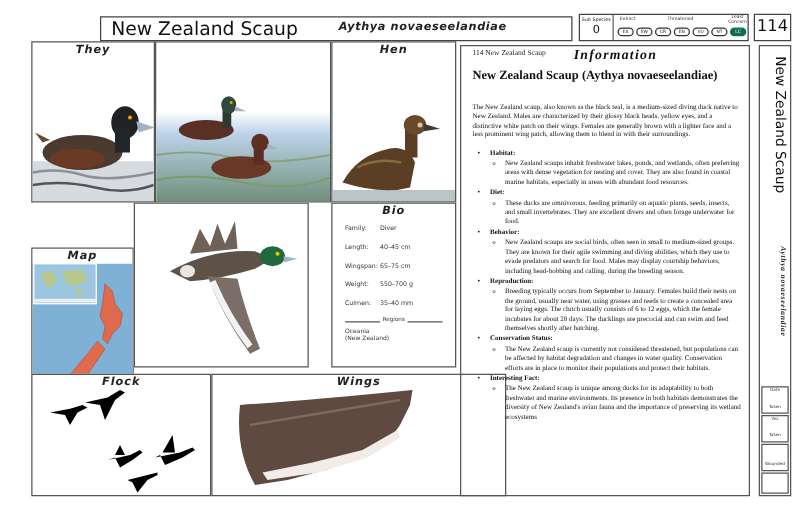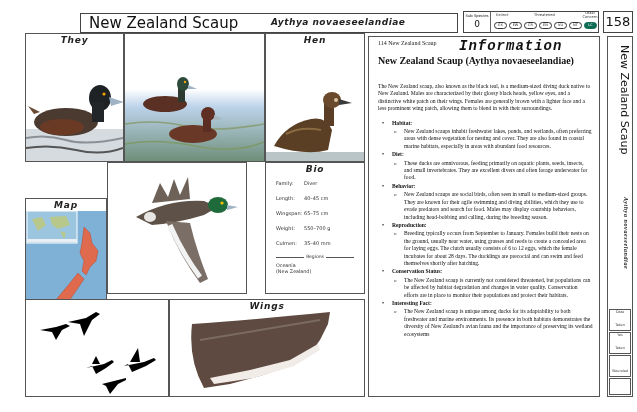--- a/index.html
+++ b/index.html
@@ -14,21 +14,21 @@
   .sub-species .lbl { font-family: "DejaVu Sans", sans-serif; font-size: 3.8px; display: block; margin-top: 1px; }
   .sub-species .val { font-family: "DejaVu Sans", sans-serif; font-size: 9px; display: block; line-height: 12px; }
   .status-labels { position: absolute; left: 30px; top: 1px; width: 104px; height: 7px; font-family: "DejaVu Sans", sans-serif; font-size: 3.6px; color: #333; }
   .status-row { position: absolute; left: 30px; top: 10px; display: flex; gap: 2px; }
   .pill { width: 13px; height: 7px; border-radius: 4px; border: 0.8px solid #333; font-family: "DejaVu Sans", sans-serif; font-size: 3.5px; line-height: 5.5px; text-align: center; color: #222; background: #fff; }
   .pill.active { background: #0e6b54; color: #fff; border-color: #0e6b54; }
   .page-num-box { left: 603px; top: 11px; width: 30px; height: 22px; border: 1px solid #444; text-align: center; font-family: "DejaVu Sans", sans-serif; font-size: 13px; line-height: 20px; }
   .panel-title { position: absolute; left: 0; right: 0; top: 1px; text-align: center; font-family: "DejaVu Sans", sans-serif; font-style: italic; font-weight: bold; font-size: 9px; letter-spacing: 0.8px; color: #222; }
   .info-scroll { position: absolute; left: 368px; top: 36px; width: 232px; height: 361px; border: 1.5px solid #555; overflow: hidden; }
   .info-head { position: absolute; left: 9px; top: 3px; font-size: 6px; color: #222; }
-  .info-title { position: absolute; left: 90px; top: 1px; font-family: Liberation Mono, monospace; font-style: italic; font-weight: bold; font-size: 14px; letter-spacing: 1px; }
+  .info-title { position: absolute; left: 90px; top: 1px; font-family: Liberation Serif, serif; font-style: italic; font-weight: bold; font-size: 11px; letter-spacing: 1px; }
   .info-h1 { position: absolute; left: 9px; top: 18px; font-weight: bold; font-size: 10px; }
   .info-body { position: absolute; left: 9px; top: 46px; width: 215px; font-size: 5.6px; line-height: 7.4px; }
   .info-body p { margin-bottom: 7px; }
   .info-body ul { list-style: none; }
   .info-body li.sec { position: relative; padding-left: 14px; margin-top: 1px; }
   .info-body li.sec::before { content: "\2022"; position: absolute; left: 4px; top: 0; font-size: 6px; }
   .sec-title { font-weight: bold; }
   .sec-text { position: relative; padding-left: 12px; margin-top: 1px; }
   .sec-text::before { content: "o"; position: absolute; left: 2px; top: 0; font-size: 5px; }
   .side-strip { position: absolute; left: 607px; top: 36px; width: 26px; height: 361px; border: 1.5px solid #555; }
@@ -64,21 +64,21 @@
     <span class="pill">EX</span>
     <span class="pill">EW</span>
     <span class="pill">CR</span>
     <span class="pill">EN</span>
     <span class="pill">VU</span>
     <span class="pill">NT</span>
     <span class="pill active">LC</span>
   </div>
 </div>
 
-<div class="box page-num-box">158</div>
+<div class="box page-num-box">114</div>
 
 <div class="box" style="left:25px;top:33px;width:99px;height:129px;">
   <span class="panel-title">They</span>
   <svg class="abs" style="left:0;top:0;" width="97" height="127">
     <rect x="0" y="95" width="97" height="32" fill="#d6dbe0"></rect>
     <path d="M0 104 Q20 100 40 106 T97 104" stroke="#8a9096" stroke-width="2" fill="none"></path>
     <path d="M0 114 Q25 110 50 116 T97 114" stroke="#555" stroke-width="2" fill="none"></path>
     <ellipse cx="40" cy="88" rx="32" ry="14" fill="#4a3a30"></ellipse>
     <ellipse cx="36" cy="93" rx="22" ry="8" fill="#6b3a25"></ellipse>
     <path d="M8 80 L2 72 L14 78 Z" fill="#6b4a35"></path>
@@ -160,32 +160,33 @@
   <div class="bio-row" style="top:47px;"><span class="k">Wingspan:</span><span>65–75 cm</span></div>
   <div class="bio-row" style="top:62px;"><span class="k">Weight:</span><span>550–700 g</span></div>
   <div class="bio-row" style="top:77px;"><span class="k">Culmen:</span><span>35–40 mm</span></div>
   <div class="regions">Regions</div>
   <div class="region-text">
     <span>Oceania</span><br><span>(New Zealand)</span>
   </div>
 </div>
 
 <div class="box" style="left:25px;top:299px;width:144px;height:98px;">
+  <span class="panel-title">Flock</span>
   <svg class="abs" style="left:0;top:0;" width="142" height="96">
     <g fill="#000">
       <path d="M14 30 L30 27 L40 24 L44 26 L36 30 L30 40 L26 32 Z"></path>
       <path d="M42 22 L60 18 L70 12 L74 14 L66 20 L58 36 L54 24 Z"></path>
       <path d="M60 68 L78 64 L86 60 L88 62 L80 68 L70 74 L66 66 Z M66 64 L70 56 L74 64 Z"></path>
       <path d="M98 66 L118 62 L128 58 L130 60 L120 66 L106 72 L102 64 Z M104 62 L112 48 L114 62 Z"></path>
       <path d="M76 84 L92 80 L100 78 L100 80 L92 84 L84 94 L80 86 Z"></path>
     </g>
   </svg>
 </div>
 
-<div class="box" style="left:169px;top:299px;width:196px;height:98px;">
+<div class="box" style="left:169px;top:299px;width:236px;height:98px;">
   <span class="panel-title">Wings</span>
   <svg class="abs" style="left:0;top:0;" width="194" height="96">
     <path d="M22 24 Q80 20 160 12 L158 24 L150 40 L140 54 L120 66 L90 76 L60 84 L34 88 Q18 60 22 24 Z" fill="#5e4a40"></path>
     <path d="M40 78 L80 70 L120 60 L148 44 L150 50 L124 66 L84 78 L44 84 Z" fill="#f2ece8"></path>
     <path d="M30 40 Q90 30 150 20" stroke="#7a6a60" stroke-width="2" fill="none"></path>
   </svg>
 </div>
 
 <div class="info-scroll">
   <span class="info-head">114 New Zealand Scaup</span>

